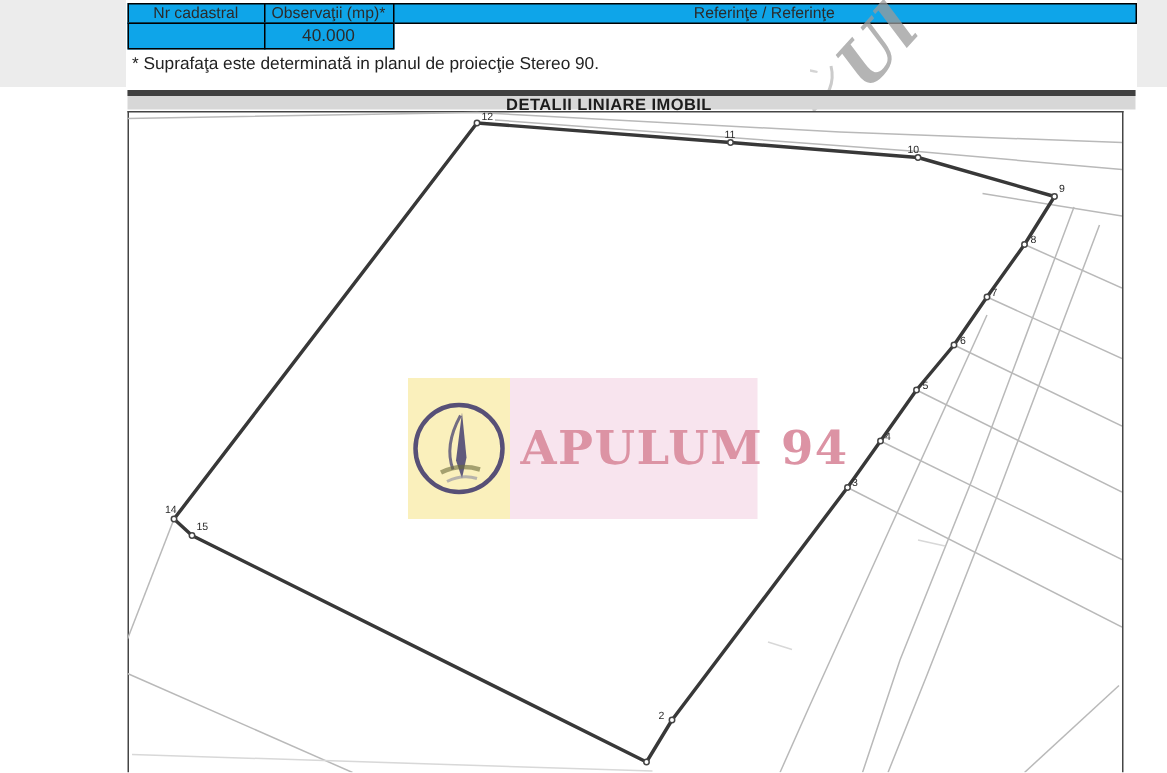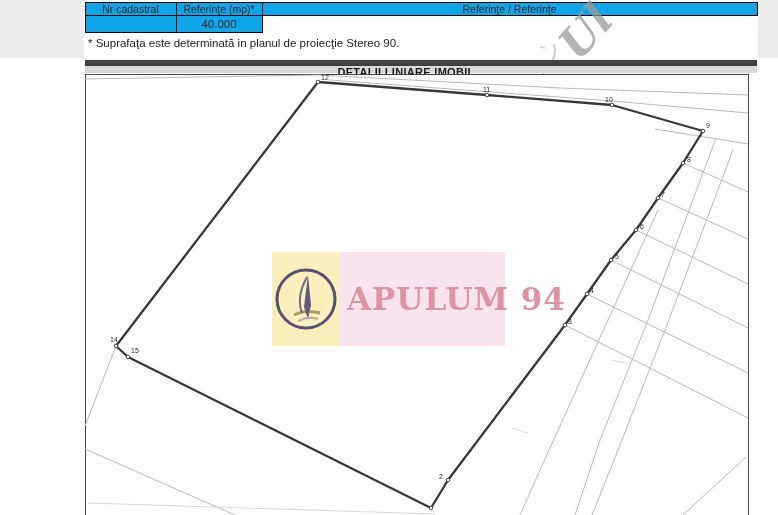--- a/index.html
+++ b/index.html
@@ -15,21 +15,21 @@
              background:#fff;}
   .cad-table .cell{border:1px solid #000000;margin:-0.5px;background:#0ea5e9;
                    font-size:10.5px;display:flex;align-items:center;justify-content:center;
                    white-space:nowrap;overflow:visible;}
   .cad-table .cell.obs-val{justify-content:flex-start;padding-left:5px;font-size:11px;}
   .cad-table .cell.sup-val{font-size:11.5px;}
 
   .note{position:absolute;left:88px;top:37px;font-size:11.5px;color:#222;}
 
   .band{position:absolute;left:85px;top:60px;width:672px;height:13px;background:#d7d7d7;
-        border-top:6px solid #404040;text-align:center;font-size:11px;font-weight:bold;
+        border-top:4px solid #404040;text-align:center;font-size:11px;font-weight:bold;
         color:#1c1c1c;line-height:13px;letter-spacing:.3px;padding-right:30px;box-sizing:border-box;}
 
   
   .map{position:absolute;left:85px;top:74px;width:662px;height:441px;background:#fff;
        border-left:1px solid #454545;border-top:1px solid #454545;border-right:1px solid #454545;}
   .map svg{position:absolute;left:-1px;top:-1px;}
 
   
   .watermark{position:absolute;left:272px;top:252px;width:233px;height:94px;display:flex;}
   .wm-yellow{width:68px;height:94px;background:#faf0bc;display:flex;align-items:center;justify-content:center;}
@@ -47,21 +47,21 @@
 </head>
 <body>
 
 <div class="page">
 
   <div class="shade tl"></div>
   <div class="shade tr"></div>
 
   <div class="cad-table">
     <div class="cell">Nr cadastral</div>
-    <div class="cell">Referinţe (mp)*</div>
+    <div class="cell">Observaţii (mp)*</div>
     <div class="cell">Referinţe / Referinţe</div>
     <div class="cell"></div>
     <div class="cell sup-val">40.000</div>
   </div>
 
   <div class="stamp">
     <svg class="stamp-arcs" width="130" height="90" viewBox="0 0 130 90">
       <path d="M -65,68 Q -30,48 5,56" stroke="#c2c2c2" stroke-width="1.5" fill="none" opacity="0.7"></path>
       <path d="M 2,82 Q 18,68 14,52" stroke="#b5b5b5" stroke-width="2" fill="none" opacity="0.7"></path>
       <path d="M -118,66 Q -98,55 -78,62" stroke="#cccccc" stroke-width="1.5" fill="none" opacity="0.7"></path>

